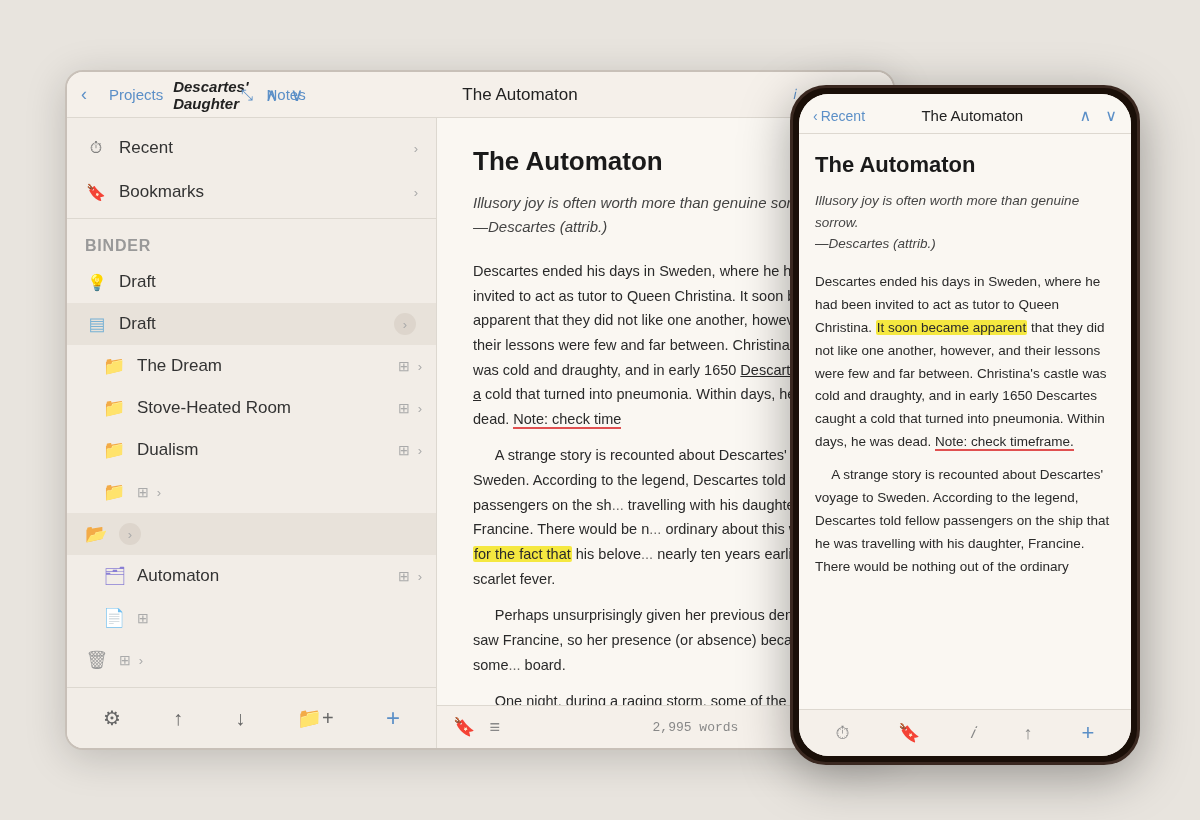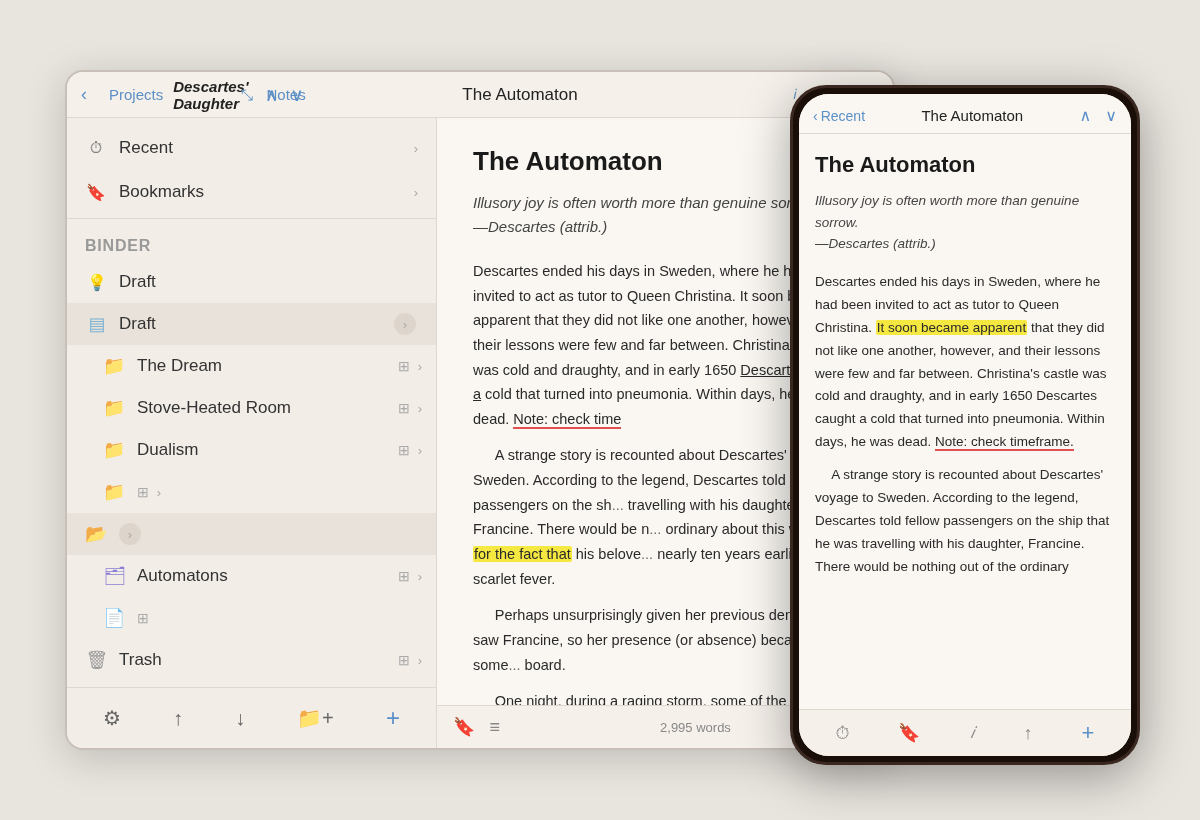--- a/index.html
+++ b/index.html
@@ -292,20 +292,21 @@
       font-size: 18px;
       margin-right: 14px;
       cursor: pointer;
     }
 
     .footer-word-count {
       flex: 1;
       text-align: center;
       font-size: 13px;
       color: #888;
+      font-family: Liberation Mono, monospace;
     }
 
     
     .phone-device {
       width: 350px;
       height: 680px;
       background: #1a0f08;
       border-radius: 36px;
       border: 3px solid #3a2820;
       box-shadow: 0 12px 50px rgba(0,0,0,0.35);
@@ -505,33 +506,32 @@
         <span class="binder-chevron">›</span>
       </div>
 
       <div class="sidebar-binder-item active">
         <div class="binder-icon folder-orange" style="font-size:18px;">📂</div>
         <span class="binder-chevron" style="background:#ddd5cc;border-radius:50%;width:22px;height:22px;display:flex;align-items:center;justify-content:center;margin-right:6px;">›</span>
       </div>
 
       <div class="sidebar-binder-item" style="padding-left:36px;">
         <div class="binder-icon folder-img" style="font-size:18px;">🗂</div>
-        <span class="binder-label">Automatons</span>
+        <span class="binder-label">Automaton</span>
         <span class="binder-grid-icon">⊞</span>
         <span class="binder-chevron">›</span>
       </div>
 
       <div class="sidebar-binder-item" style="padding-left:36px;">
         <div class="binder-icon folder-doc" style="font-size:18px;">📄</div>
         <span class="binder-grid-icon">⊞</span>
       </div>
 
       <div class="sidebar-binder-item">
         <div class="binder-icon trash-icon" style="font-size:18px;">🗑</div>
-        <span class="binder-label">Trash</span>
         <span class="binder-grid-icon">⊞</span>
         <span class="binder-chevron">›</span>
       </div>
 
       <div class="sidebar-footer">
         <span class="sidebar-footer-icon">⚙</span>
         <span class="sidebar-footer-icon">↑</span>
         <span class="sidebar-footer-icon">↓</span>
         <span class="sidebar-footer-icon">📁+</span>
         <span class="sidebar-footer-icon" style="font-size:24px;color:#5b8fc7;">+</span>

